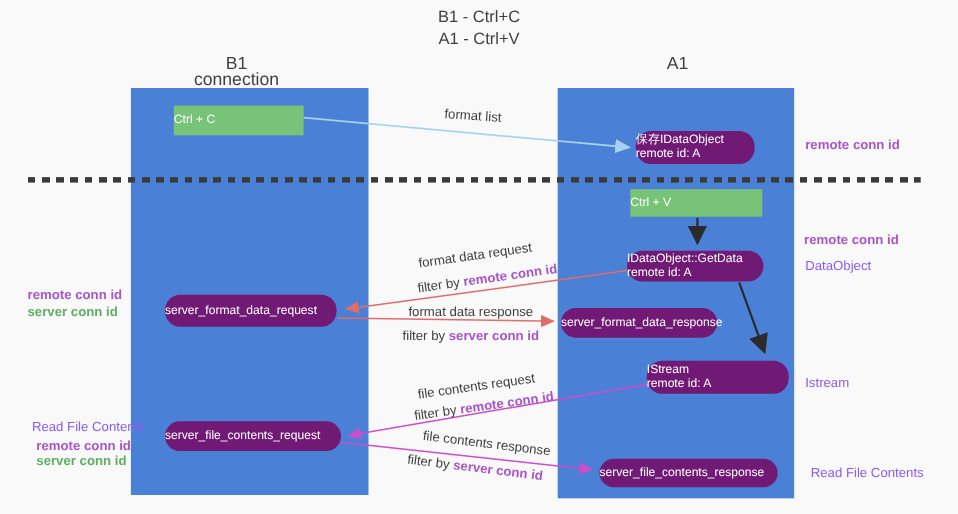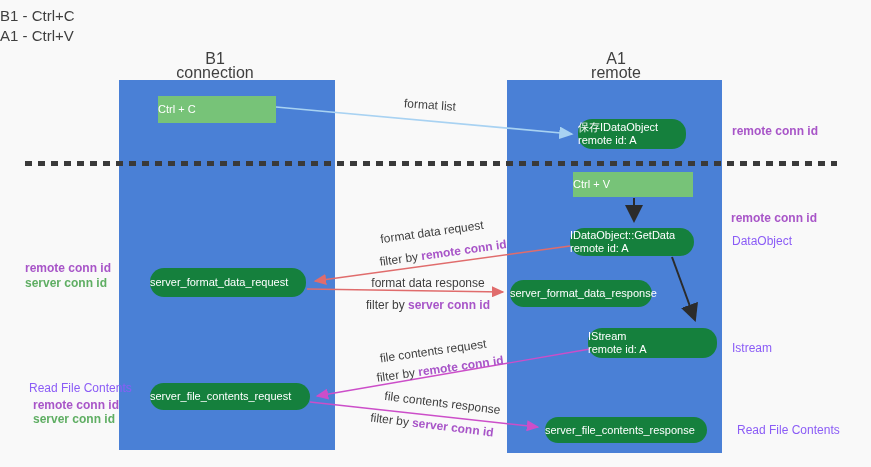--- a/index.html
+++ b/index.html
@@ -1,36 +1,36 @@
 <!DOCTYPE html>
 <html><head>
 <meta charset="utf-8">
 <style>
   * { margin:0; padding:0; box-sizing:border-box; }
   html,body { width:871px; height:467px; }
   body { font-family:"Liberation Sans","DejaVu Sans",sans-serif; background:#f9f9f9; position:relative; overflow:hidden; }
   .stage { position:absolute; inset:0; width:871px; height:467px; }
 
-  .title { position:absolute; left:0; top:6px; width:871px; color:#3f3f3f; font-size:15px; line-height:20px; }
+  .title { position:absolute; left:0; top:6px; width:871px; text-align:center; color:#3f3f3f; font-size:15px; line-height:20px; }
 
   .col-header { position:absolute; text-align:center; color:#3f3f3f; font-size:16px; line-height:14px; }
   .col-header.left { left:140px; top:52px; width:150px; }
   .col-header.right { left:541px; top:52px; width:150px; }
 
   .lifeline { position:absolute; background:#4a80d6; }
   .lifeline.left  { left:119px; top:80px; width:216px; height:370px; }
   .lifeline.right { left:507px; top:80px; width:215px; height:373px; }
 
   .dashline { position:absolute; left:25px; top:161px; width:812px; height:5px;
     background:repeating-linear-gradient(to right,#3a3a3a 0px,#3a3a3a 7px,transparent 7px,transparent 13px); }
 
   .node { position:absolute; display:flex; flex-direction:column; align-items:flex-start; justify-content:center;
     color:#ffffff; font-size:11px; line-height:13px; text-align:center; }
   .node.green { background:#77c378; }
-  .node.orange { background:#15803d;border-radius:14px; }
+  .node.orange { background:#701a75;border-radius:14px; }
 
   .n-ctrlc { left:158px; top:96px;  width:118px; height:27px; }
   .n-save  { left:578px; top:119px; width:108px; height:30px; }
   .n-ctrlv { left:573px; top:172px; width:120px; height:25px; }
   .n-getdata { left:570px; top:228px; width:124px; height:28px; }
   .n-freq  { left:150px; top:268px; width:156px; height:29px; }
   .n-fresp { left:510px; top:280px; width:142px; height:27px; }
   .n-istream { left:588px; top:328px; width:129px; height:30px; }
   .n-creq  { left:150px; top:383px; width:160px; height:27px; }
   .n-cresp { left:545px; top:417px; width:162px; height:26px; }
@@ -74,21 +74,20 @@
     <div>B1 - Ctrl+C</div>
     <div>A1 - Ctrl+V</div>
   </div>
 
   <div class="col-header left">
     <div>B1</div>
     <div>connection</div>
   </div>
   <div class="col-header right">
     <div>A1</div>
-    <div>remote</div>
   </div>
 
   <div class="lifeline left"></div>
   <div class="lifeline right"></div>
 
   <div class="dashline"></div>
 
   <svg class="arrows" viewBox="0 0 871 467">
     <defs>
       <marker id="m-blue" markerWidth="10" markerHeight="8" refX="8" refY="4" orient="auto">

